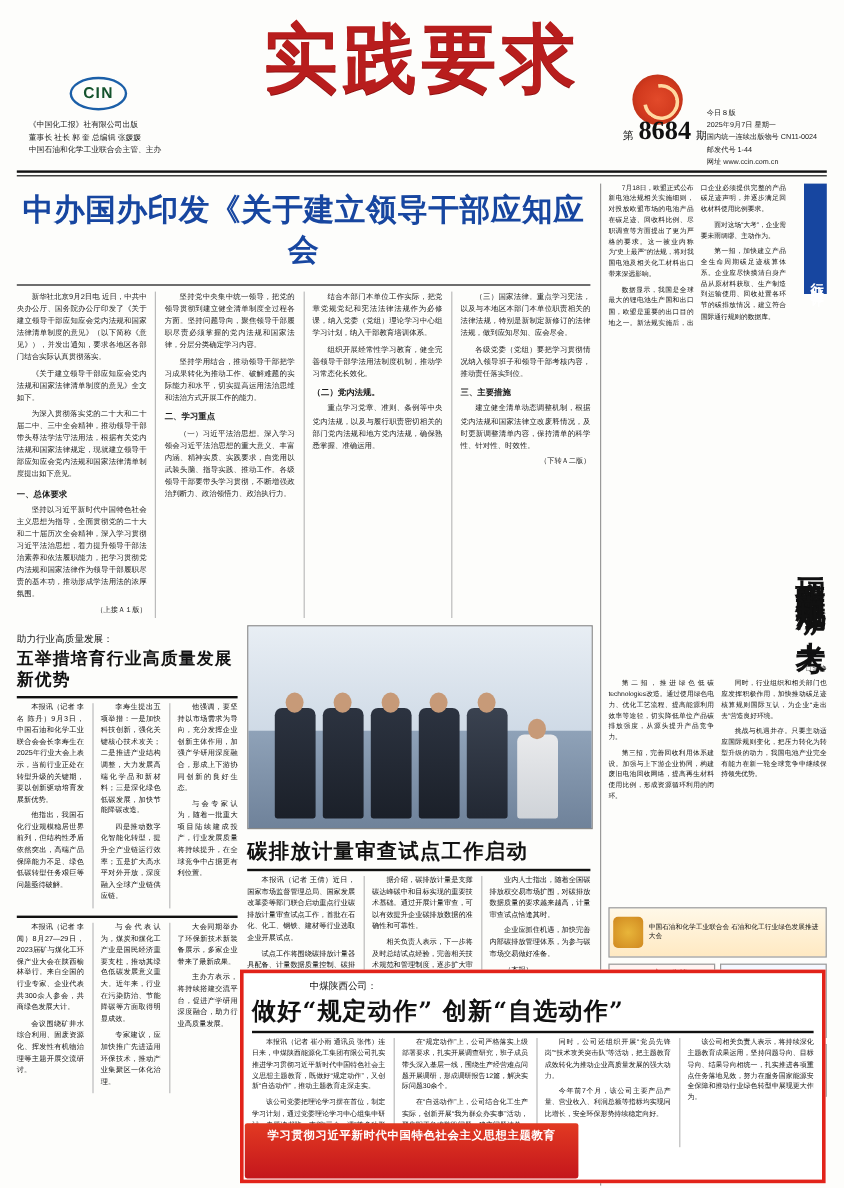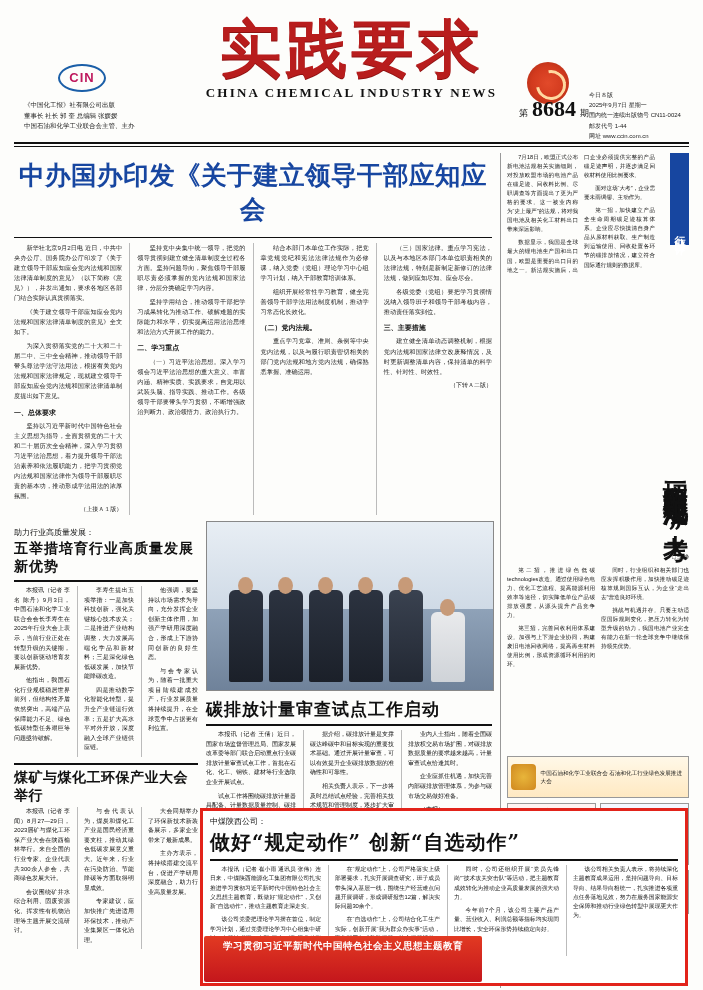--- a/index.html
+++ b/index.html
@@ -11,21 +11,21 @@
     overflow:hidden;
     position:relative;
   }
   .page{width:703px;height:990px;position:relative;box-sizing:border-box;padding:8px 14px;}
 
   
   .masthead{position:relative;height:132px;}
   .logo-left{position:absolute;left:44px;top:56px;width:46px;height:26px;}
   .logo-circle{
     width:44px;height:24px;border:2px solid #1b5fa8;border-radius:50%;
-    color:#be185d;font-weight:bold;font-size:13px;text-align:center;line-height:24px;
+    color:#14532d;font-weight:bold;font-size:13px;text-align:center;line-height:24px;
     font-family:"Liberation Sans", sans-serif;letter-spacing:1px;
   }
   .left-meta{position:absolute;left:10px;top:92px;width:180px;font-size:6.5px;line-height:1.65;color:#222;
     font-family:"Liberation Sans", sans-serif;}
   .left-meta div{white-space:nowrap;}
 
   .title-block{position:absolute;left:0;right:0;top:8px;text-align:center;}
   .cn-title{
     font-size:62px;font-weight:bold;color:#b81d1d;letter-spacing:4px;
     font-family:"DejaVu Serif", serif;line-height:1.05;
@@ -136,21 +136,21 @@
     font-size:5.4px;line-height:1.5;font-family:"Liberation Sans", sans-serif;}
   .ad-red{color:#c01818;font-weight:bold;font-size:7px;}
   .ad-blue{color:#15489c;font-weight:bold;font-size:9px;letter-spacing:1px;
     font-family:"Liberation Sans", sans-serif;}
 
   
   .red-box{
     position:absolute;left:200px;bottom:4px;width:488px;height:178px;
     border:3px solid #e2231a;box-sizing:border-box;background:#fff;padding:5px 7px;
   }
-  .rb-kicker{font-size:8px;margin-bottom:2px;}
+  .rb-kicker{font-size:8px;margin-bottom:2px;margin-left:48px;}
   .rb-head{font-size:20px;font-weight:bold;letter-spacing:1px;
     font-family:"DejaVu Serif", serif;margin-bottom:3px;}
   .rb-cols{display:flex;gap:7px;font-size:5.8px;line-height:1.6;text-align:justify;
     font-family:"Liberation Sans", sans-serif;}
   .rb-cols p{margin:0 0 4px;text-indent:2em;}
   .banner{
     position:absolute;left:204px;bottom:8px;width:278px;height:46px;
     background:linear-gradient(180deg,#e23a22,#c4161c);color:#fff;text-align:center;
     border-radius:2px;padding-top:4px;box-sizing:border-box;
   }
@@ -168,21 +168,20 @@
     </div>
 
     <div class="left-meta">
       <div>《中国化工报》社有限公司出版</div>
       <div>董事长 社长 郭  奎    总编辑 张媛媛</div>
       <div>中国石油和化学工业联合会主管、主办</div>
     </div>
 
     <div class="title-block">
       <div class="cn-title">实践要求</div>
-      <div class="en-title">CHINA CHEMICAL INDUSTRY NEWS</div>
     </div>
 
     <div class="logo-right">
       <div class="flower"></div>
     </div>
 
     <div class="issue">
       <span class="pre">第</span>
       <span class="num">8684</span>
       <span class="post">期</span>
@@ -253,21 +252,20 @@
               <p style="padding-left:6px">李寿生提出五项举措：一是加快科技创新，强化关键核心技术攻关；二是推进产业结构调整，大力发展高端化学品和新材料；三是深化绿色低碳发展，加快节能降碳改造。</p>
               <p style="padding-left:6px">四是推动数字化智能化转型，提升全产业链运行效率；五是扩大高水平对外开放，深度融入全球产业链供应链。</p>
             </div>
             <div style="flex:1" class="colsep">
               <p style="padding-left:6px">他强调，要坚持以市场需求为导向，充分发挥企业创新主体作用，加强产学研用深度融合，形成上下游协同创新的良好生态。</p>
               <p style="padding-left:6px">与会专家认为，随着一批重大项目陆续建成投产，行业发展质量将持续提升，在全球竞争中占据更有利位置。</p>
             </div>
           </div>
 
           <div class="thick-rule" style="margin-top:6px"></div>
-          <div class="bl-head">煤矿与煤化工环保产业大会举行</div>
           <div class="two-col-body">
             <div style="flex:1">
               <p>本报讯（记者 李闻）8月27—29日，2023届矿与煤化工环保产业大会在陕西榆林举行。来自全国的行业专家、企业代表共300余人参会，共商绿色发展大计。</p>
               <p>会议围绕矿井水综合利用、固废资源化、挥发性有机物治理等主题开展交流研讨。</p>
             </div>
             <div style="flex:1" class="colsep">
               <p style="padding-left:6px">与会代表认为，煤炭和煤化工产业是国民经济重要支柱，推动其绿色低碳发展意义重大。近年来，行业在污染防治、节能降碳等方面取得明显成效。</p>
               <p style="padding-left:6px">专家建议，应加快推广先进适用环保技术，推动产业集聚区一体化治理。</p>
             </div>
             <div style="flex:1" class="colsep">

